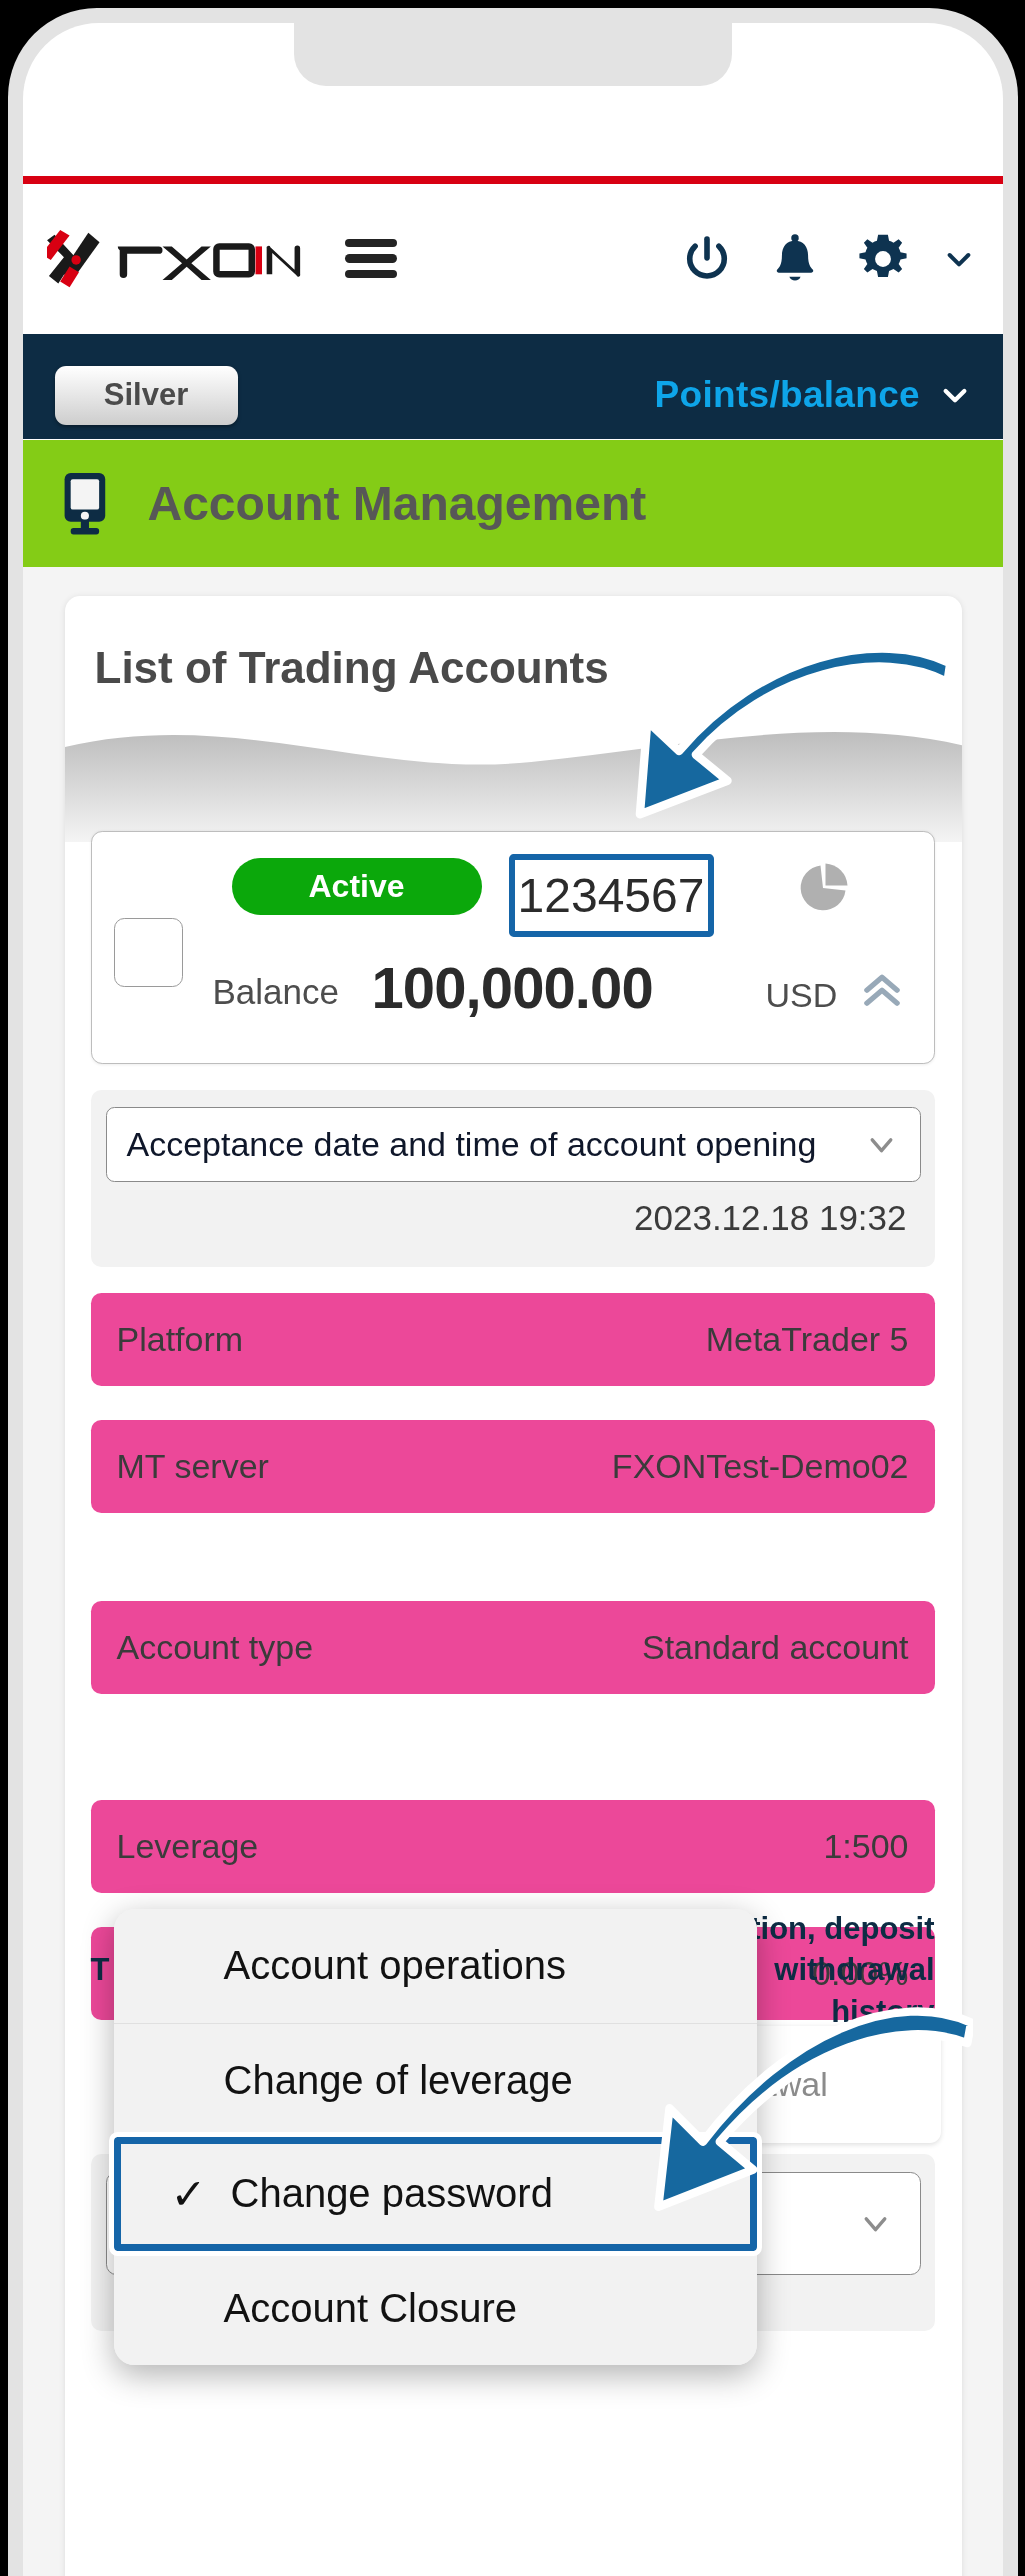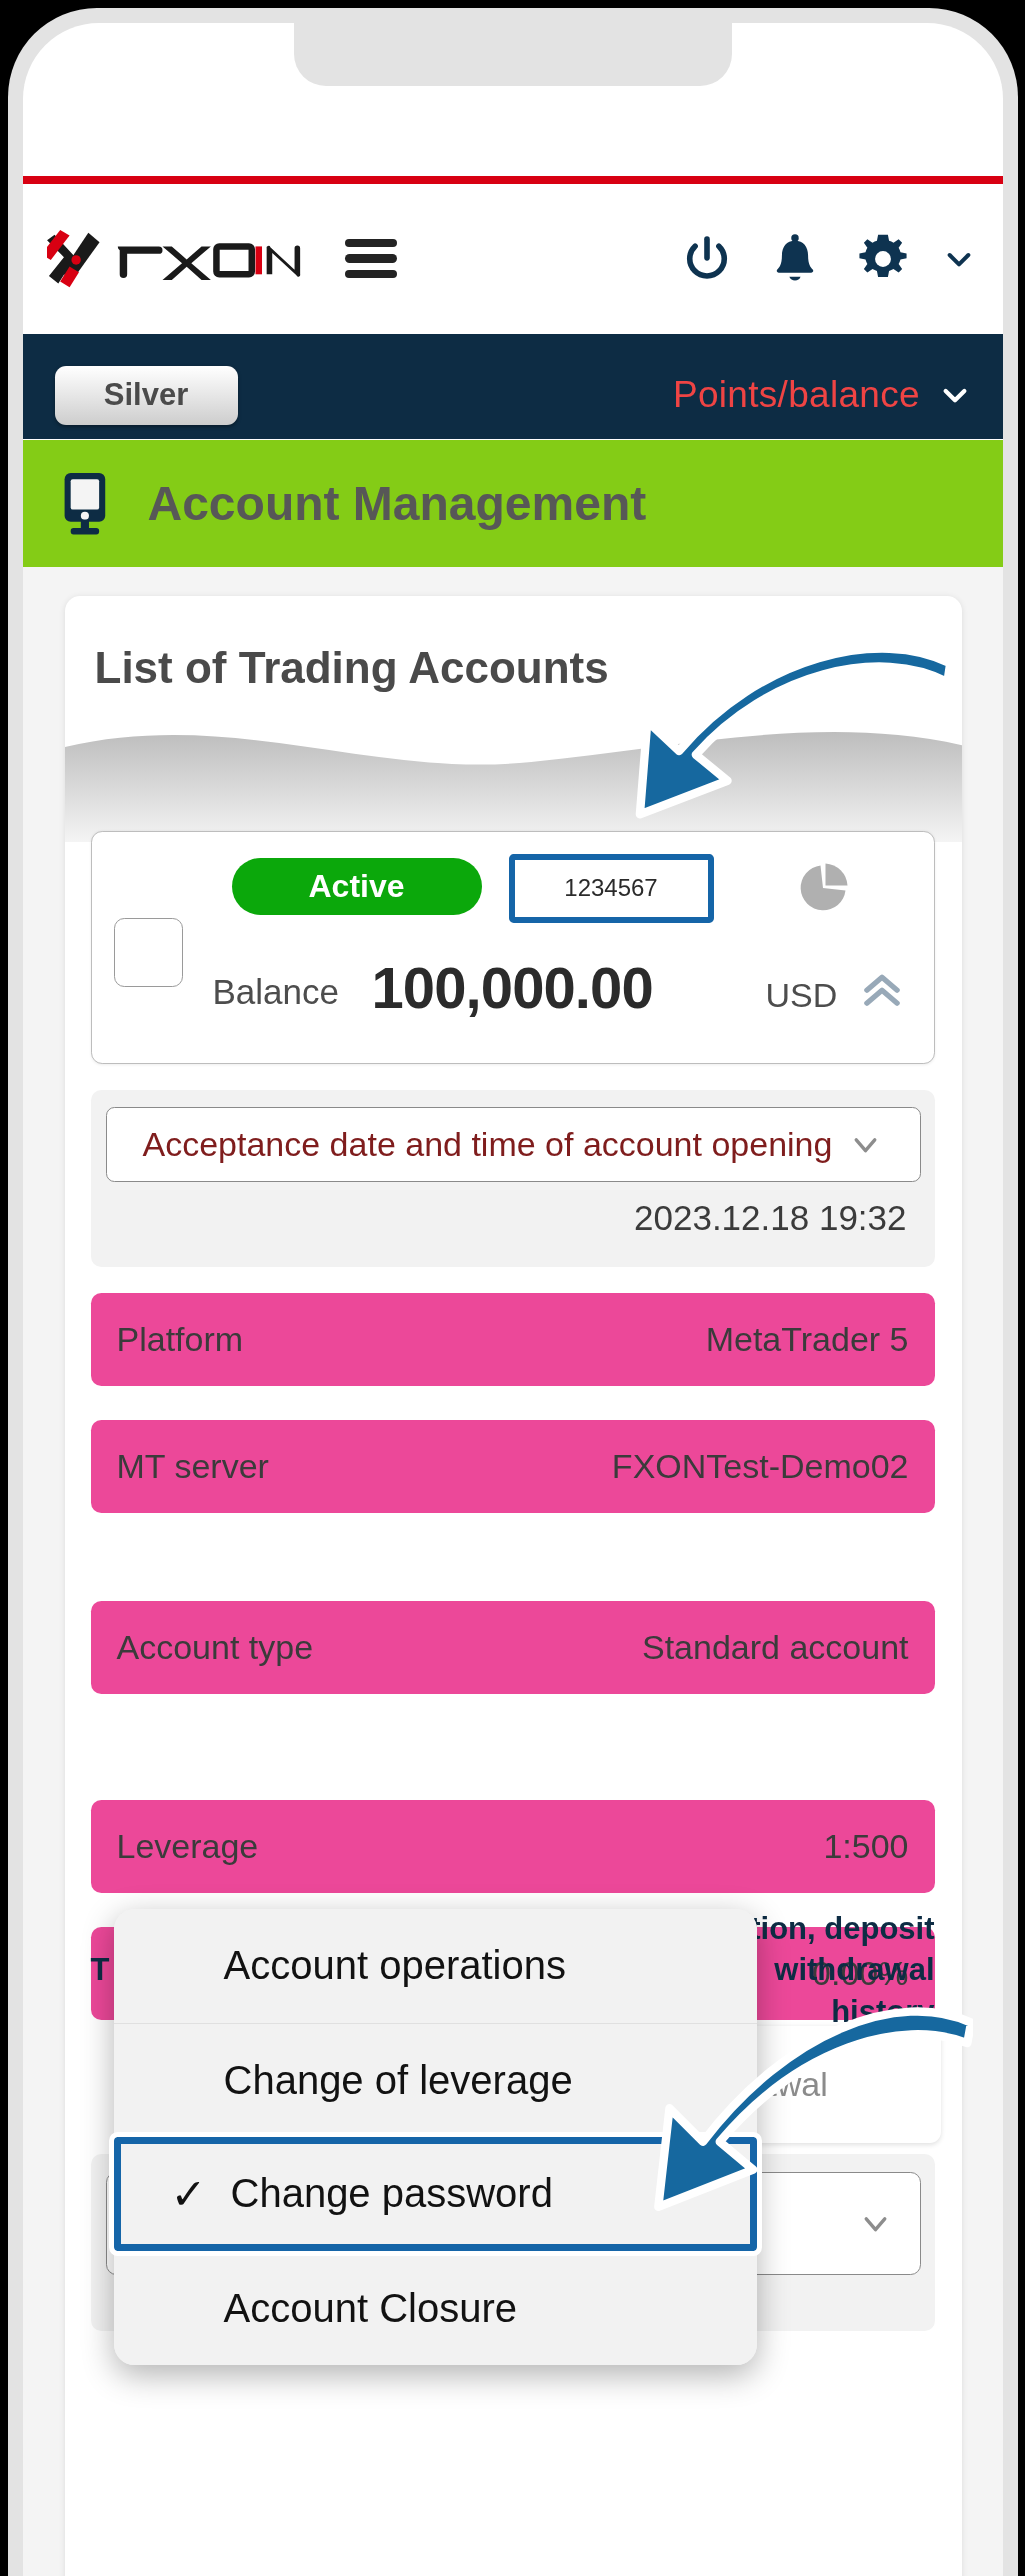--- a/index.html
+++ b/index.html
@@ -101,21 +101,21 @@
     display: flex; align-items: center; justify-content: center;
     font-size: 31px; font-weight: bold; color: #4a4a4a;
     box-shadow: 0 1.9px 3.7px rgba(0,0,0,.35);
     cursor: pointer;
   }
   .points-wrap {
     margin-left: auto;
     display: flex; align-items: center; gap: 18.6px;
     cursor: pointer;
   }
-  .points-label { font-size: 37px; font-weight: normal; color: #ef4444; letter-spacing: 0.3px; }
+  .points-label { font-size: 37px; font-weight: bold; color: #0ea5e9; letter-spacing: 0.3px; }
   .points-chev { width: 32px; height: 32px; color: #fff; }
 
   
   .page-title-bar {
     position: absolute;
     left: 0; right: 0; top: 417px;
     height: 127px;
     background: #84cc16;
     display: flex; align-items: center;
     padding-left: 37px;
@@ -174,26 +174,26 @@
   .active-badge {
     position: absolute; left: 140px; top: 26px;
     width: 250px; height: 57px;
     background: #0ba80b; border-radius: 34px;
     display: flex; align-items: center; justify-content: center;
     color: #fff; font-size: 32px; font-weight: bold;
     cursor: pointer;
   }
   .acct-number-box {
     position: absolute; left: 417px; top: 22.4px;
-    width: 205px; height: 69px;
+    width: 205px; height: 83px;
     border: 6.5px solid #1565a8;
     border-radius: 4.7px;
     background: #fff;
     display: flex; align-items: center; justify-content: center;
-    font-size: 24px; color: #2b2b2b;
+    font-size: 48px; color: #2b2b2b;
   }
   .pie-icon {
     position: absolute; left: 701px; top: 26px;
     width: 60px; height: 60px; color: #b0b0b0;
   }
   .balance-label {
     position: absolute; left: 121px; top: 140px;
     font-size: 35px; color: #4d4d4d;
   }
   .balance-value {
@@ -215,22 +215,22 @@
   .detail-block {
     position: absolute; left: 26px; width: 844px;
     background: #f2f2f2; border-radius: 10.3px;
   }
   .select-box {
     position: absolute; left: 15px; top: 17px;
     width: 815px; height: 75px;
     border: 1.9px solid #8a8a8a; border-radius: 8.4px;
     background: #fff;
     display: flex; align-items: center;
-    padding: 0 36px;
-    font-size: 34px; color: #7f1d1d;
+    padding: 0 20px;
+    font-size: 34px; color: #0f172a;
     cursor: pointer;
   }
   .select-chev {
     margin-left: auto; width: 37px; height: 37px; color: #8d8d8d;
   }
   .detail-date {
     position: absolute; right: 28px; top: 108px;
     font-size: 35px; color: #3b3b3b;
   }
 

